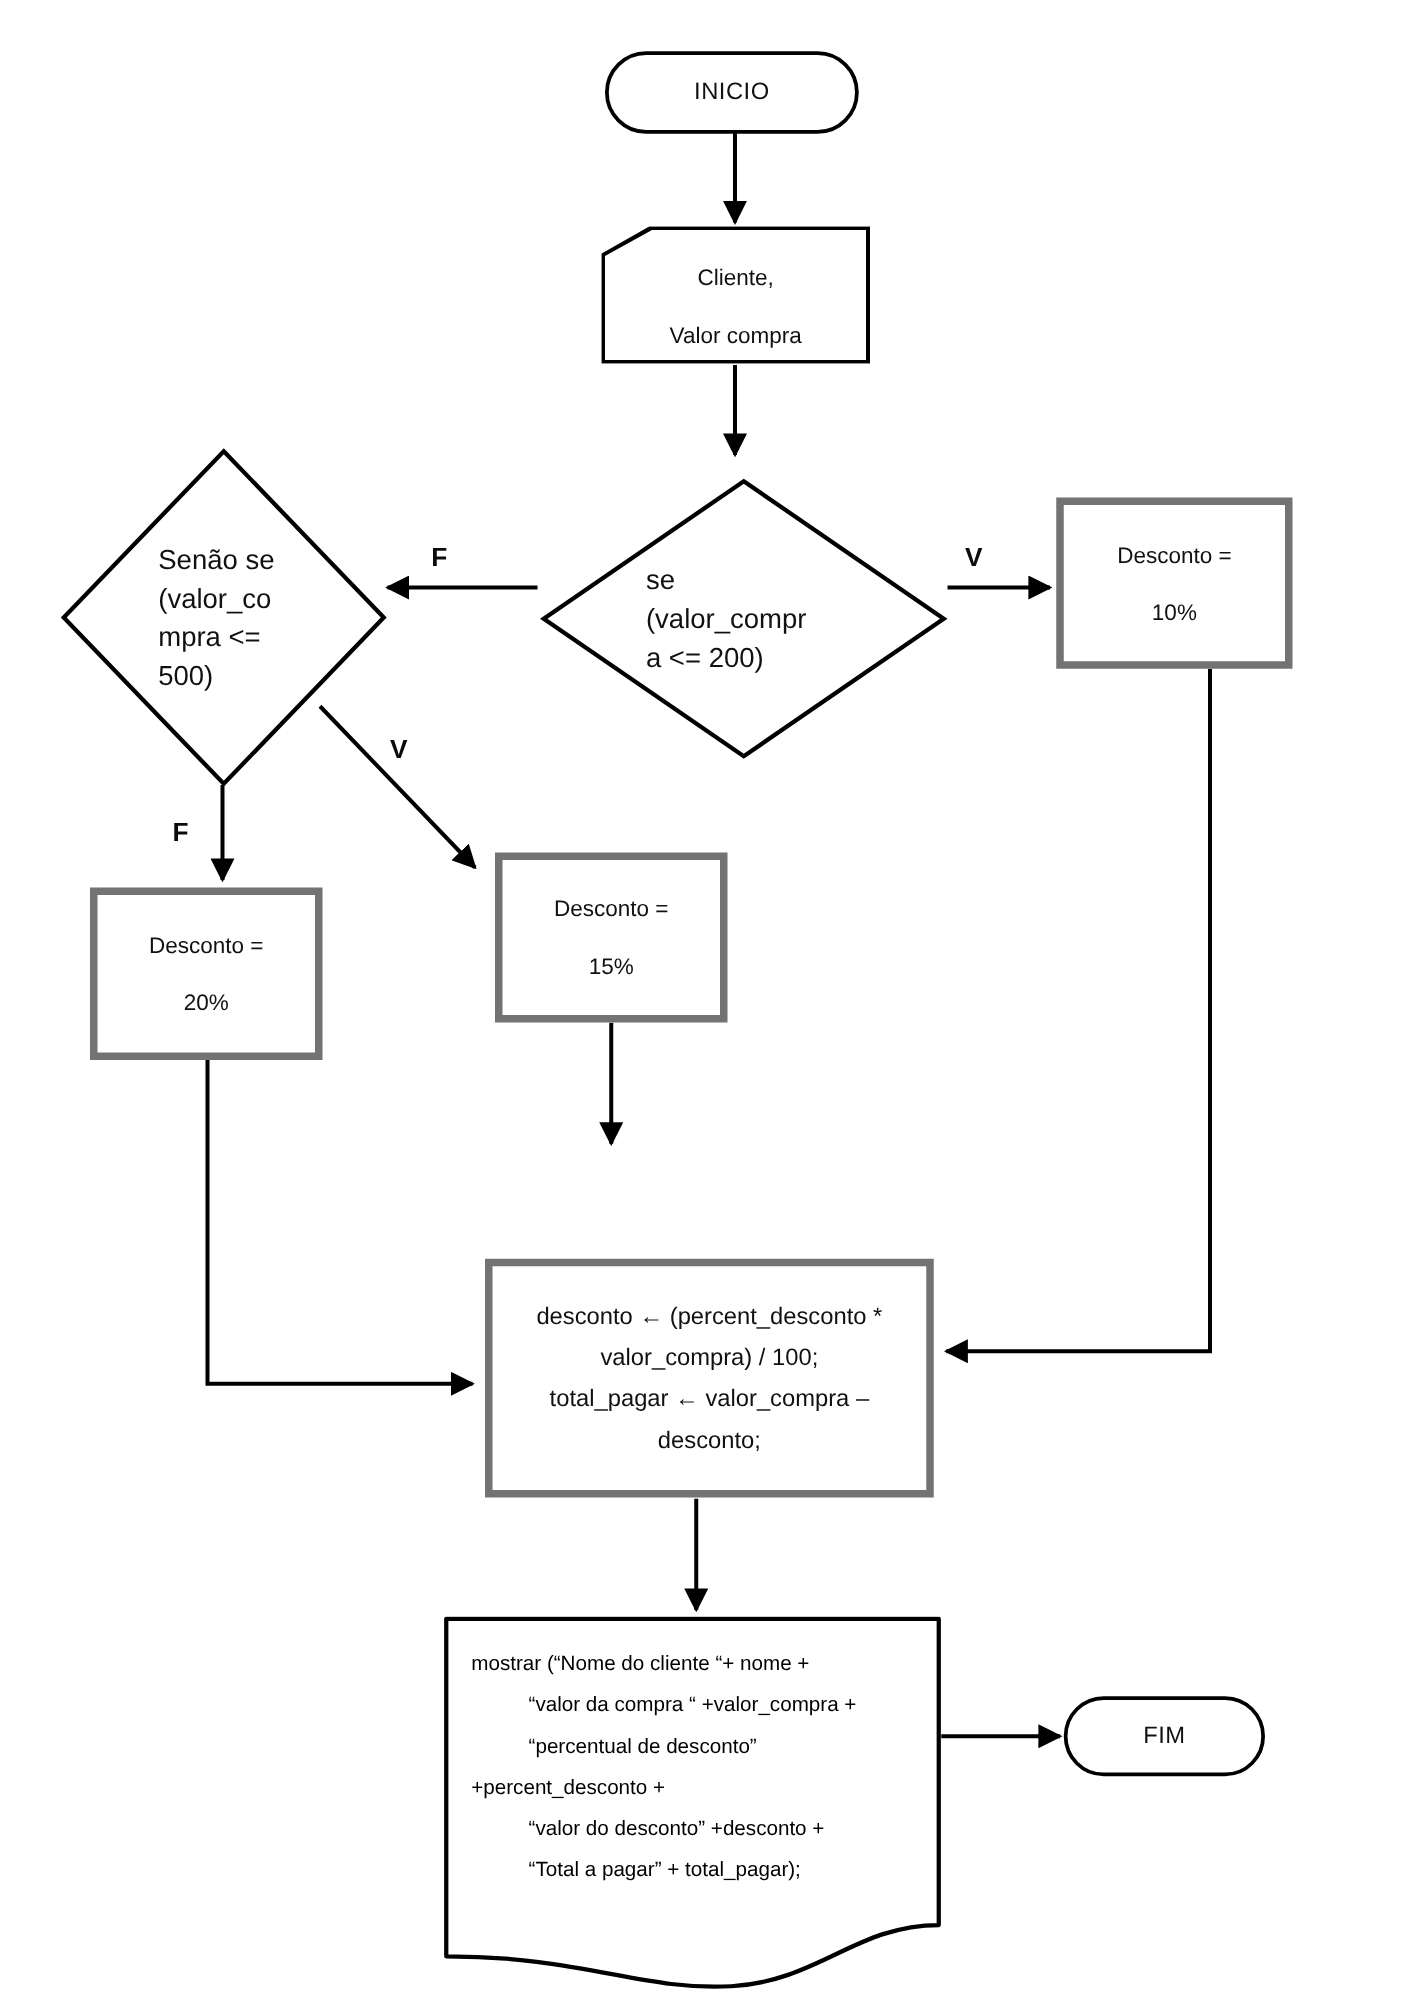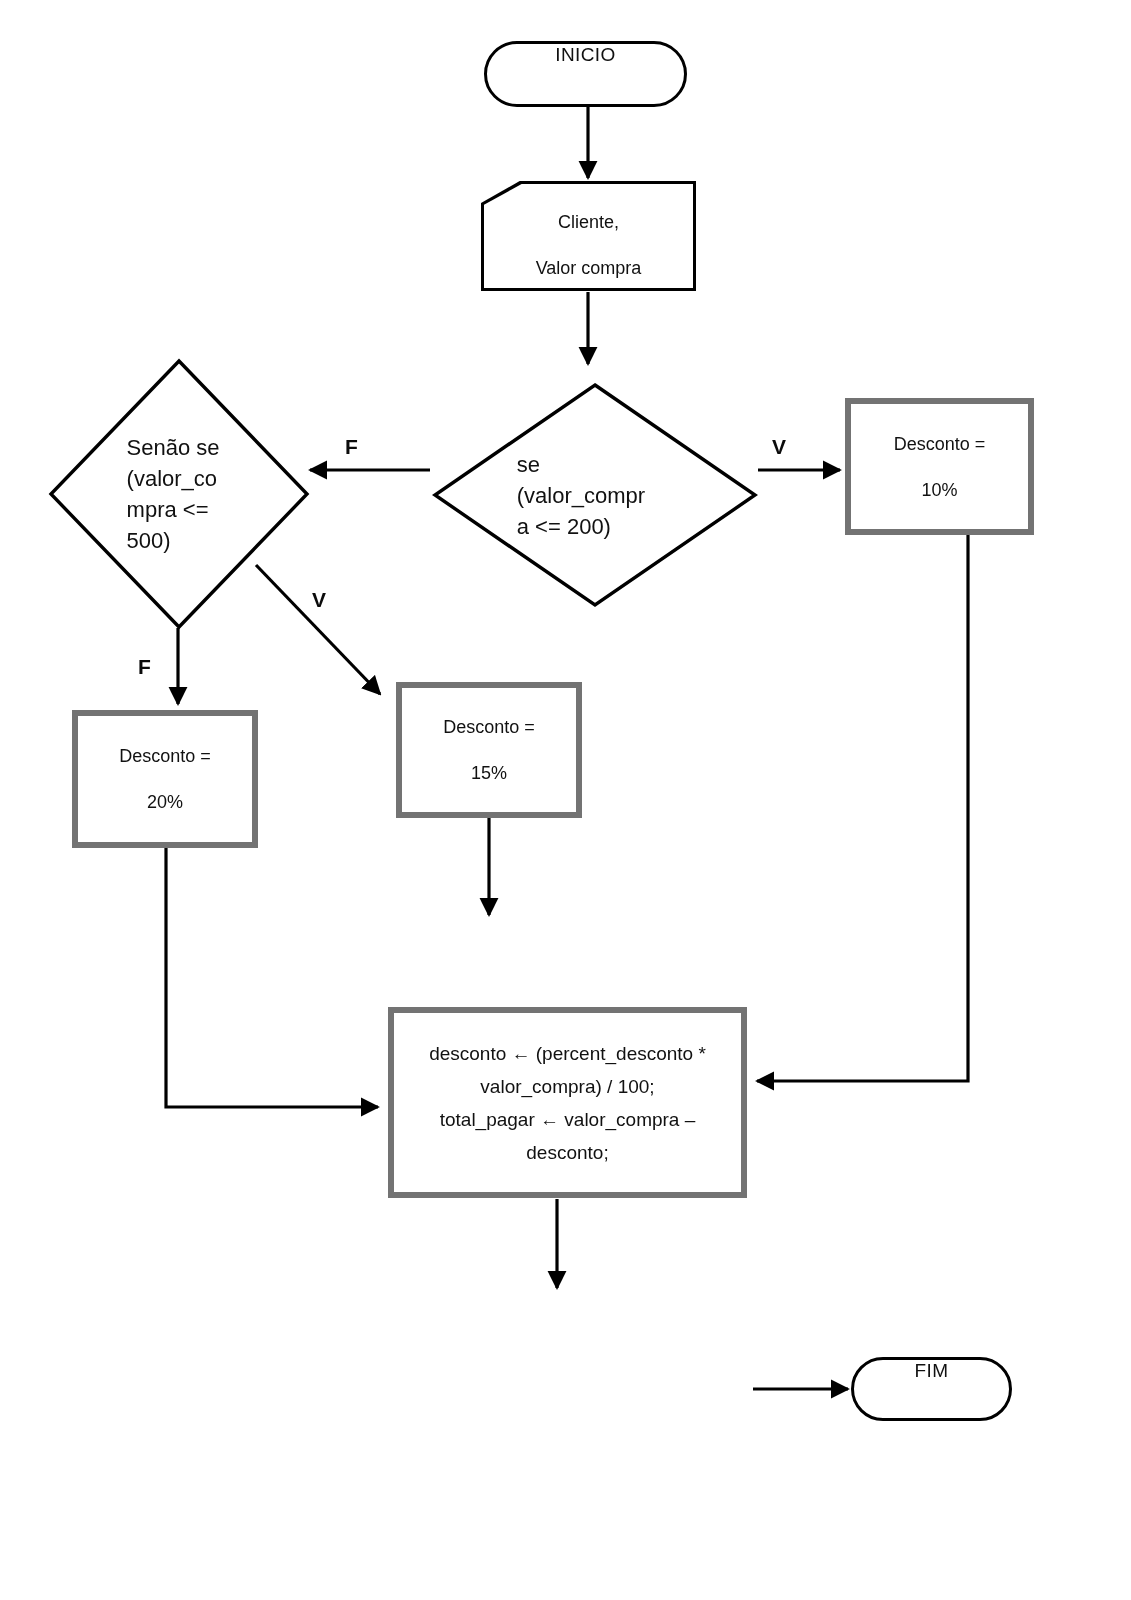--- a/index.html
+++ b/index.html
@@ -34,20 +34,21 @@
     z-index: 2;
     text-align: center;
     white-space: pre-line;
     color: #111111;
   }
   
   .terminator {
     border: 3px solid #000000;
     border-radius: 34px;
     display: flex;
+    align-items: center;
     justify-content: center;
     background: #ffffff;
   }
   .terminator .txt {
     font-size: 19px;
     letter-spacing: .4px;
   }
   
   .manual-input {
     background: #000000;
@@ -214,20 +215,31 @@
 20%</span>
   </div>
 
   <div class="node process formula" style="left:388px; top:1007px; width:359px; height:191px;">
     <span class="txt">desconto ← (percent_desconto *
 valor_compra) / 100;
 total_pagar ← valor_compra –
 desconto;</span>
   </div>
 
+  <div class="document" style="left:355px; top:1293px; width:398px; height:300px;">
+    <svg width="398" height="300" viewBox="0 0 398 300" xmlns="http://www.w3.org/2000/svg">
+      <path d="M 2 2 L 396 2 L 396 247 C 330 247 300 292 230 296 C 160 300 110 272 2 272 Z" fill="#ffffff" stroke="#000000" stroke-width="3.4" stroke-linejoin="round"></path>
+    </svg>
+    <span class="txt">mostrar (“Nome do cliente “+ nome +
+          “valor da compra “ +valor_compra +
+          “percentual de desconto”
++percent_desconto +
+          “valor do desconto” +desconto +
+          “Total a pagar” + total_pagar);</span>
+  </div>
 
   <div class="node terminator" style="left:851px; top:1357px; width:161px; height:64px;">
     <span class="txt">FIM</span>
   </div>
 
   <span class="branch-label" style="left:345px; top:435px;">F</span>
   <span class="branch-label" style="left:772px; top:435px;">V</span>
   <span class="branch-label" style="left:312px; top:588px;">V</span>
   <span class="branch-label" style="left:138px; top:655px;">F</span>
 

